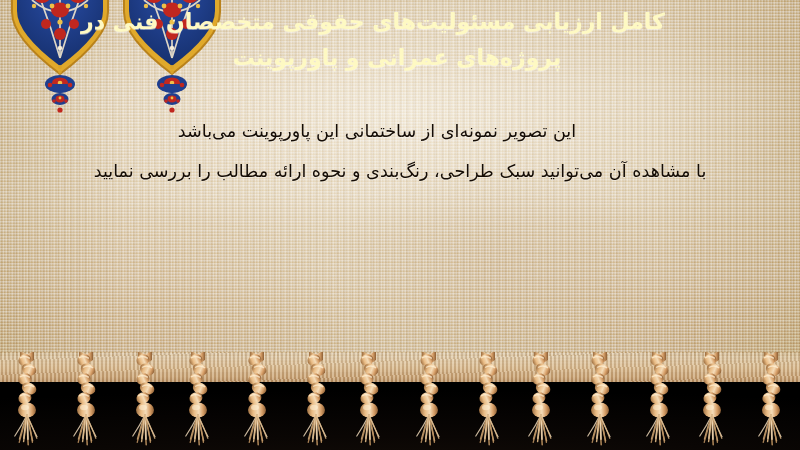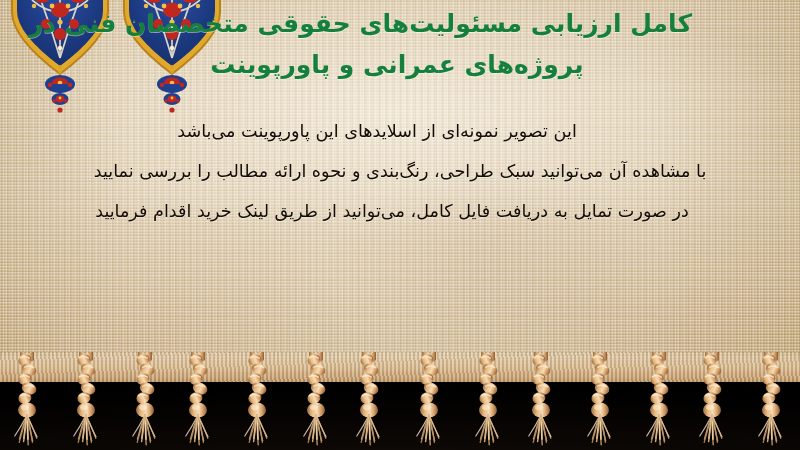--- a/index.html
+++ b/index.html
@@ -99,23 +99,23 @@
   }
 
   .title-block {
     position: absolute;
     top: 4px;
     right: 56px;
     width: 690px;
     text-align: center;
   }
   .title-line {
-    color: #15803d;
+    color: #fef9c3;
     font-family: "DejaVu Sans", sans-serif;
-    font-size: 25px;
+    font-size: 22px;
     font-weight: 700;
     line-height: 1.62;
     letter-spacing: 0px;
     white-space: nowrap;
     text-shadow: 0 1px 0 rgba(255,252,244,.45);
   }
   .title-line-1 { padding-right: 52px; }
   .title-line-2 { padding-right: 4px; }
 
   .body-block {
@@ -354,23 +354,22 @@
   </div>
 
   <div class="text-layer nosel">
 
     <div class="title-block">
       <div class="title-line title-line-1">کامل ارزیابی مسئولیت‌های حقوقی متخصصان فنی در</div>
       <div class="title-line title-line-2">پروژه‌های عمرانی و پاورپوینت</div>
     </div>
 
     <div class="body-block">
-      <div class="body-line body-line-1">این تصویر نمونه‌ای از اسلایدهای این پاورپوینت می‌باشد</div>
+      <div class="body-line body-line-1">این تصویر نمونه‌ای از ساختمانی این پاورپوینت می‌باشد</div>
       <div class="body-line body-line-2">با مشاهده آن می‌توانید سبک طراحی، رنگ‌بندی و نحوه ارائه مطالب را بررسی نمایید</div>
-      <div class="body-line body-line-3">در صورت تمایل به دریافت فایل کامل، می‌توانید از طریق لینک خرید اقدام فرمایید</div>
     </div>
 
   </div>
 
   <div class="selvage"></div>
 
   <div class="fringe-layer">
       <div class="tassel" style="left: 5.57143px;"><svg viewBox="0 0 42 96" width="42" height="96">
           <defs>
             <linearGradient id="cord0" x1="0" y1="0" x2="1" y2="0">

